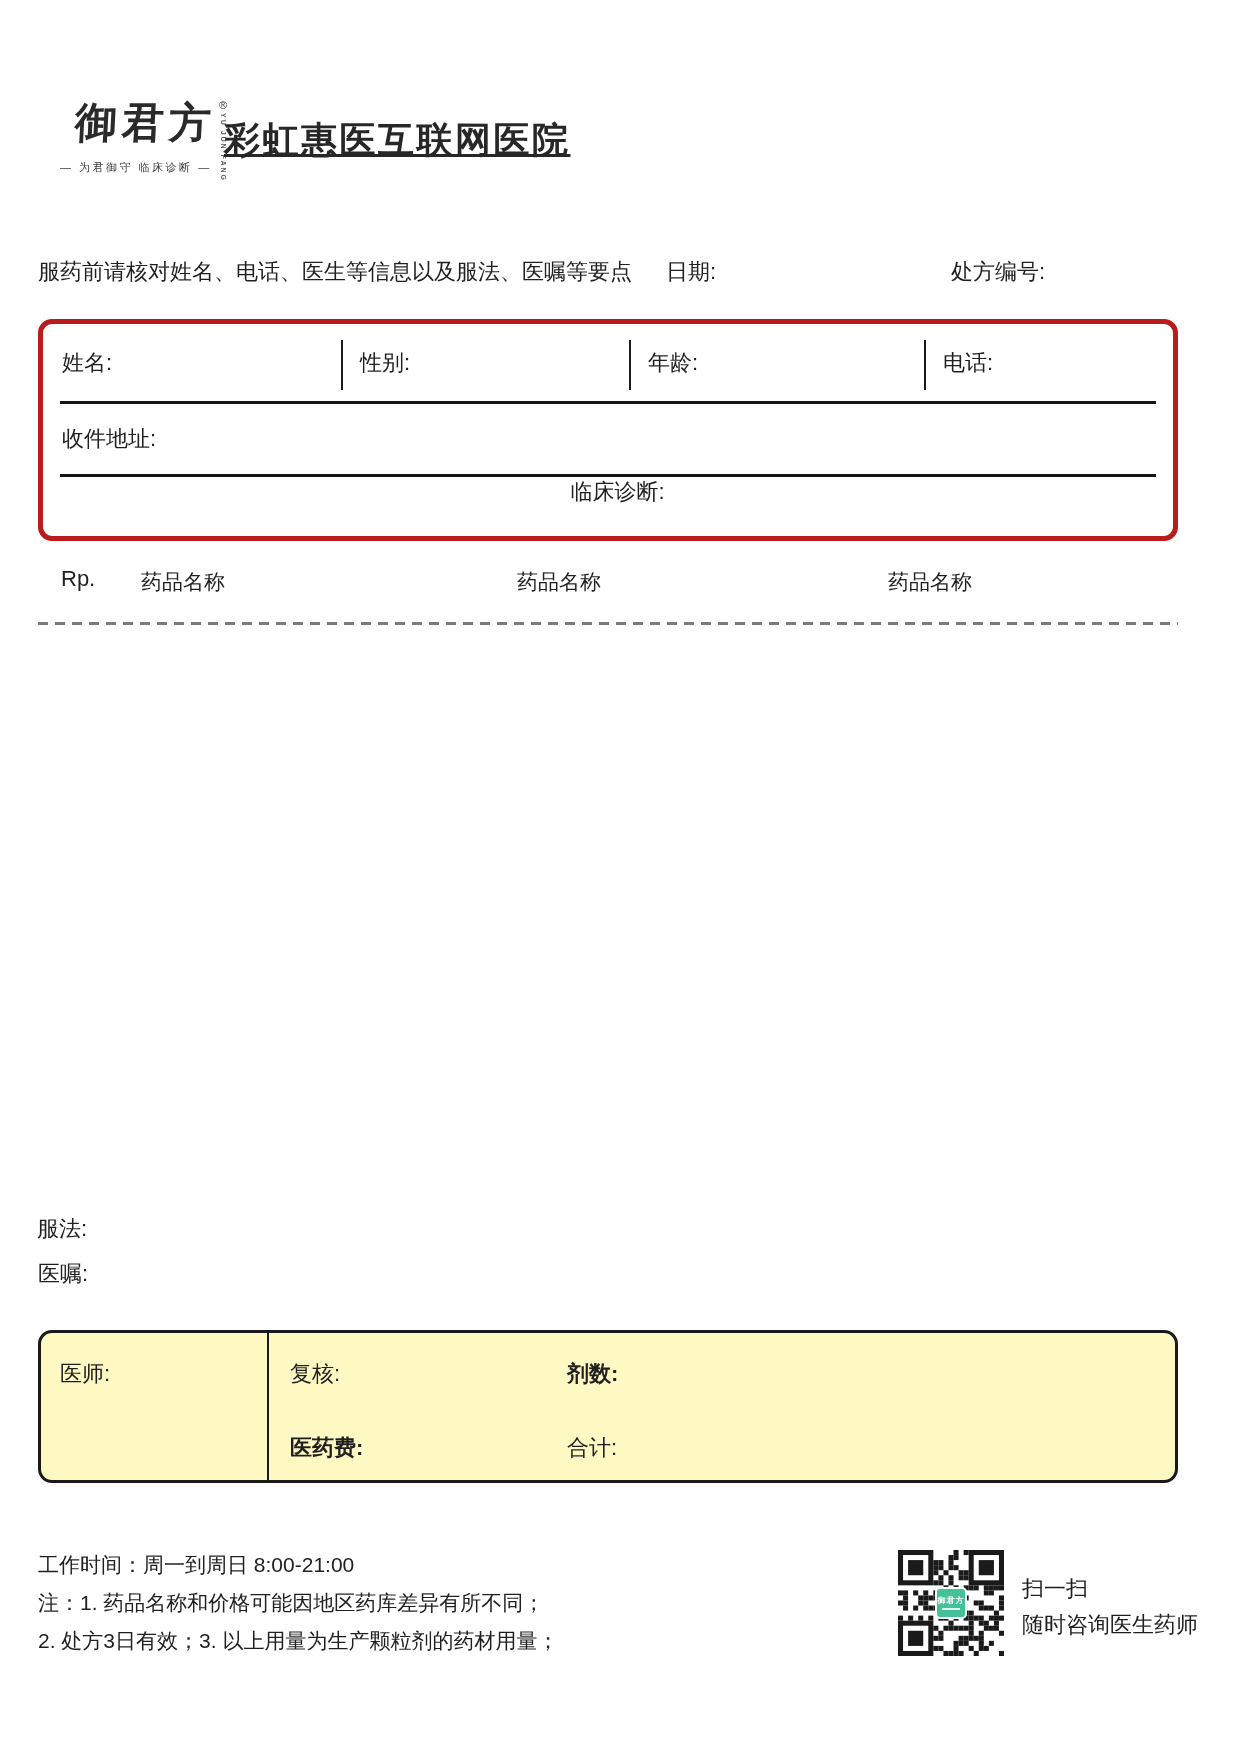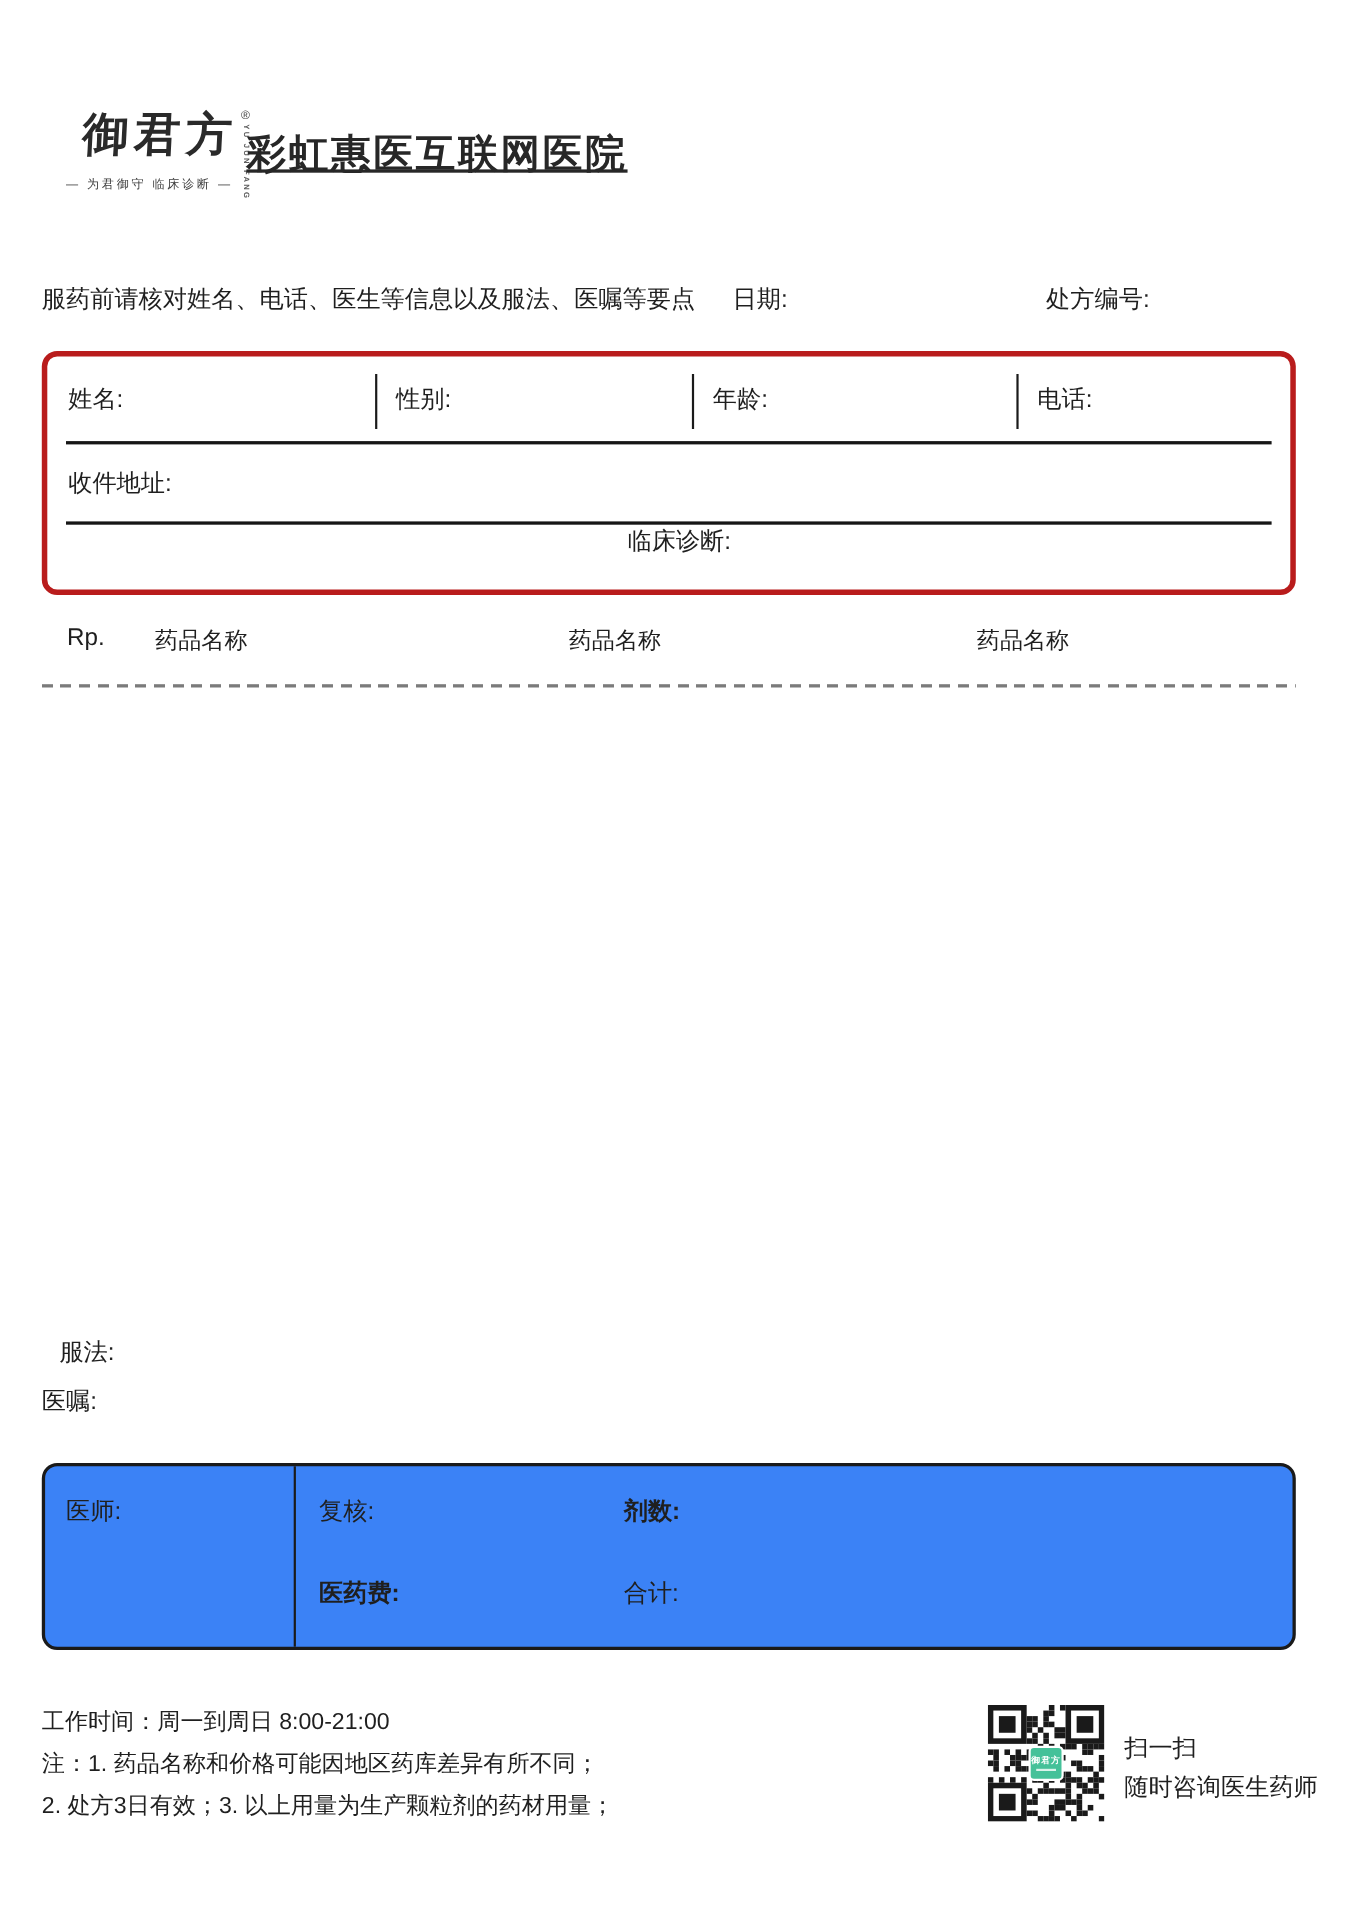--- a/index.html
+++ b/index.html
@@ -54,27 +54,27 @@
   .drug-h1 { left:141px; top:568px; font-size:21px; }
   .drug-h2 { left:517px; top:568px; font-size:21px; }
   .drug-h3 { left:888px; top:568px; font-size:21px; }
   .dash-rule {
     left:38px; top:622px; width:1140px; height:3px;
     background:repeating-linear-gradient(90deg,#7b7b7b 0 10px,transparent 10px 17px);
   }
   .rx-body { left:38px; top:632px; width:1140px; height:570px; }
 
   
-  .usage  { left:54px; top:1214px; font-size:22px; }
+  .usage  { left:37px; top:1214px; font-size:22px; }
   .advice { left:38px; top:1259px; font-size:22px; }
 
   
   .sign-box {
-    left:38px; top:1330px; width:1140px; height:170px;
-    border:3px solid #1a1a1a; border-radius:14px; background:#3b82f6;text-align:right;
+    left:38px; top:1330px; width:1140px; height:153px;
+    border:3px solid #1a1a1a; border-radius:14px; background:#fef9c3;text-align:right;
   }
   .sign-divider { position:absolute; left:226px; top:0; bottom:0; width:2px; background:#1a1a1a; }
   .s-physician { position:absolute; left:19px;  top:26px; font-size:22px; }
   .s-review    { position:absolute; left:249px; top:26px; font-size:22px; }
   .s-doses     { position:absolute; left:526px; top:26px; font-size:22px;font-weight:bold; }
   .s-fee       { position:absolute; left:249px; top:100px; font-size:22px;font-weight:bold; }
   .s-total     { position:absolute; left:526px; top:100px; font-size:22px; }
 
   
   .work-hours { left:38px; top:1551px; font-size:21px; }

